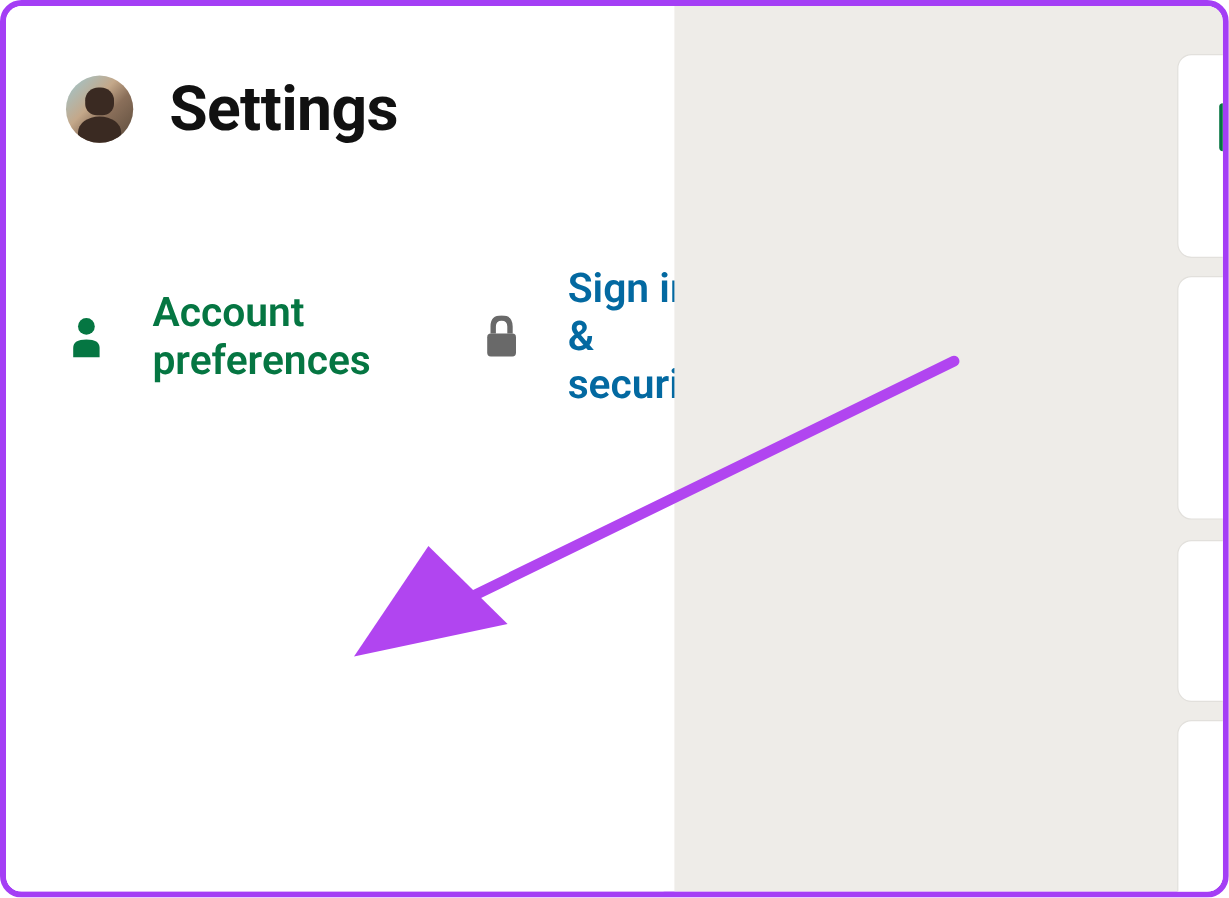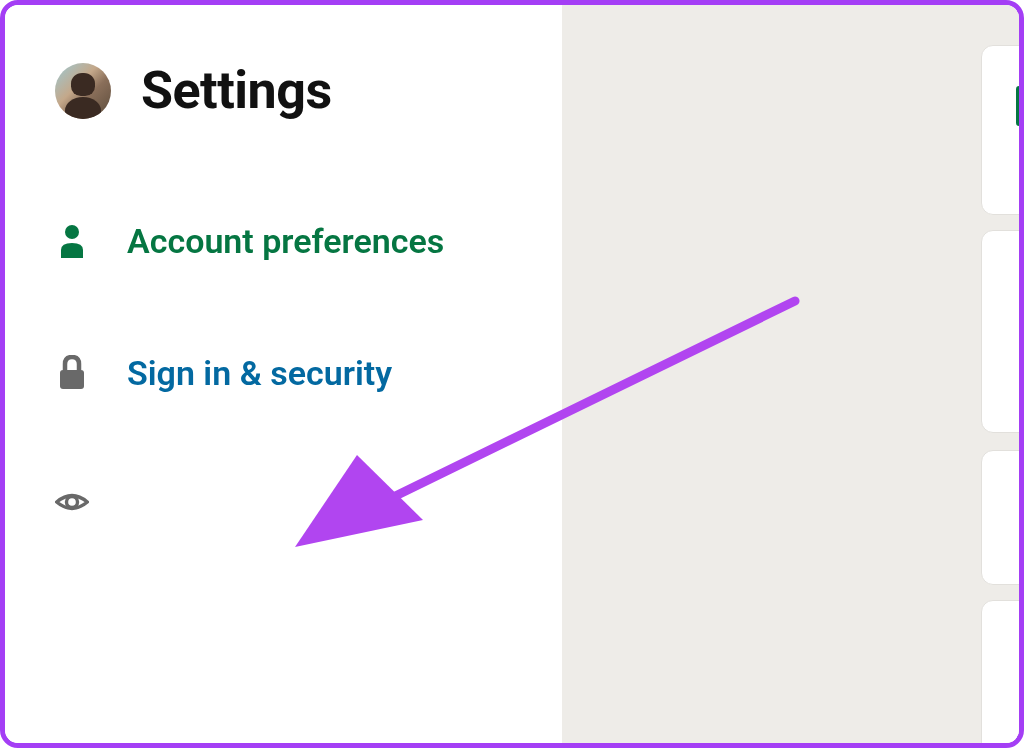--- a/index.html
+++ b/index.html
@@ -109,21 +109,21 @@
     
     .page-title {
       font-size: 52px;
       font-weight: 700;
       color: #111;
       letter-spacing: -0.5px;
     }
     
     .nav-items {
       display: flex;
-      flex-direction: column;
+      flex-direction: row;
       gap: 92px;
     }
     
     .nav-item {
       display: flex;
       align-items: center;
       gap: 38px;
       cursor: pointer;
       position: relative;
     }

